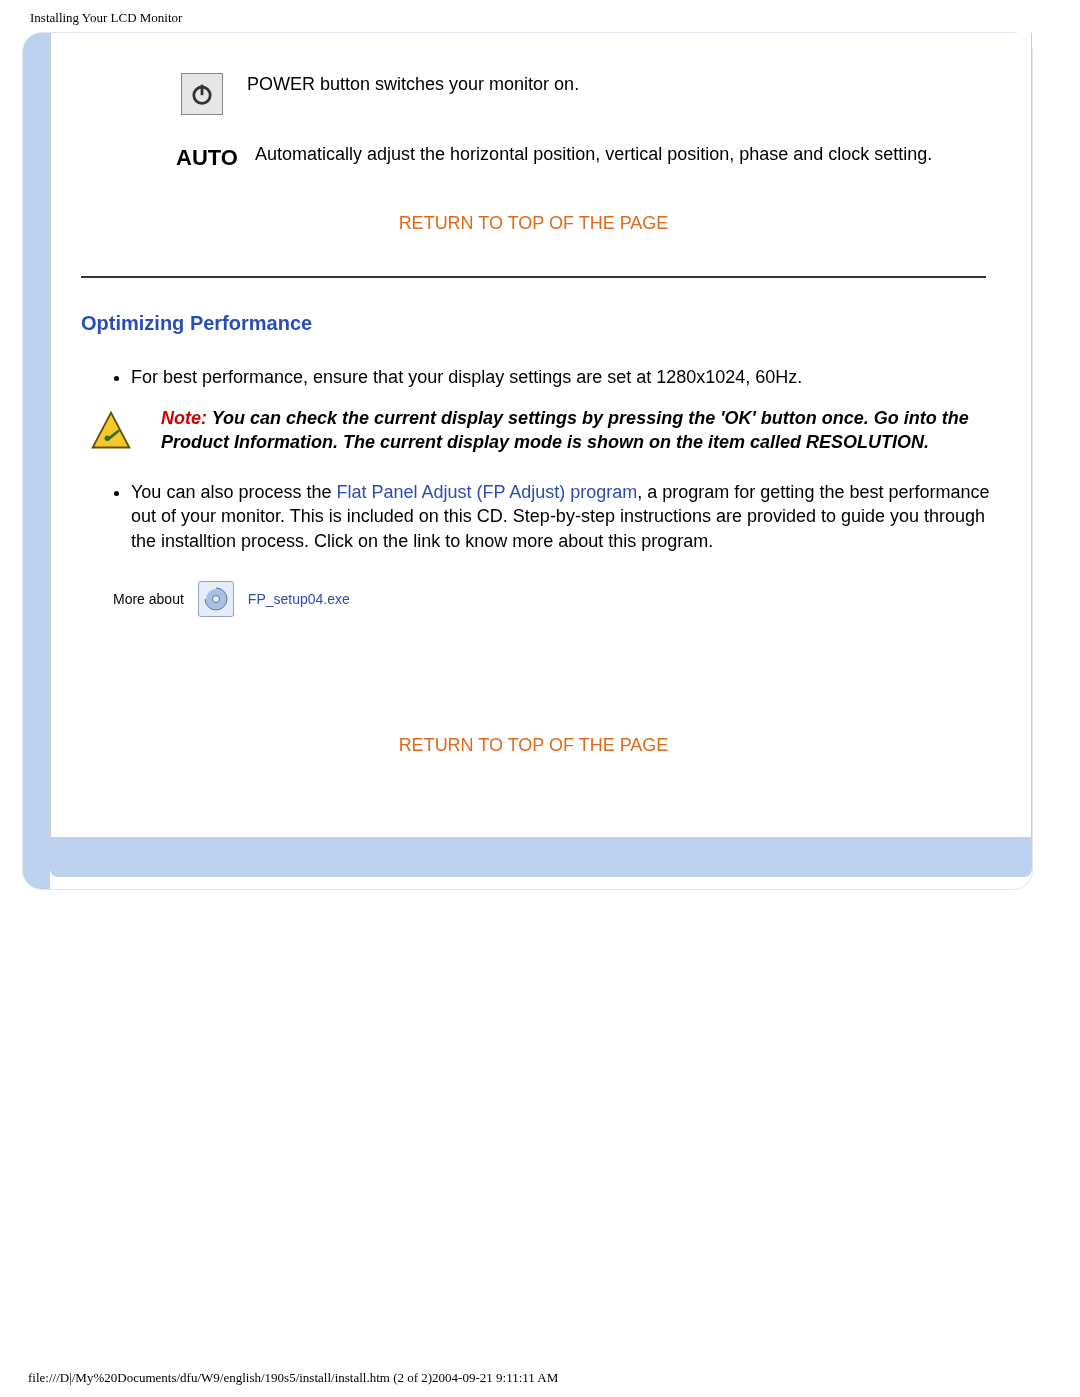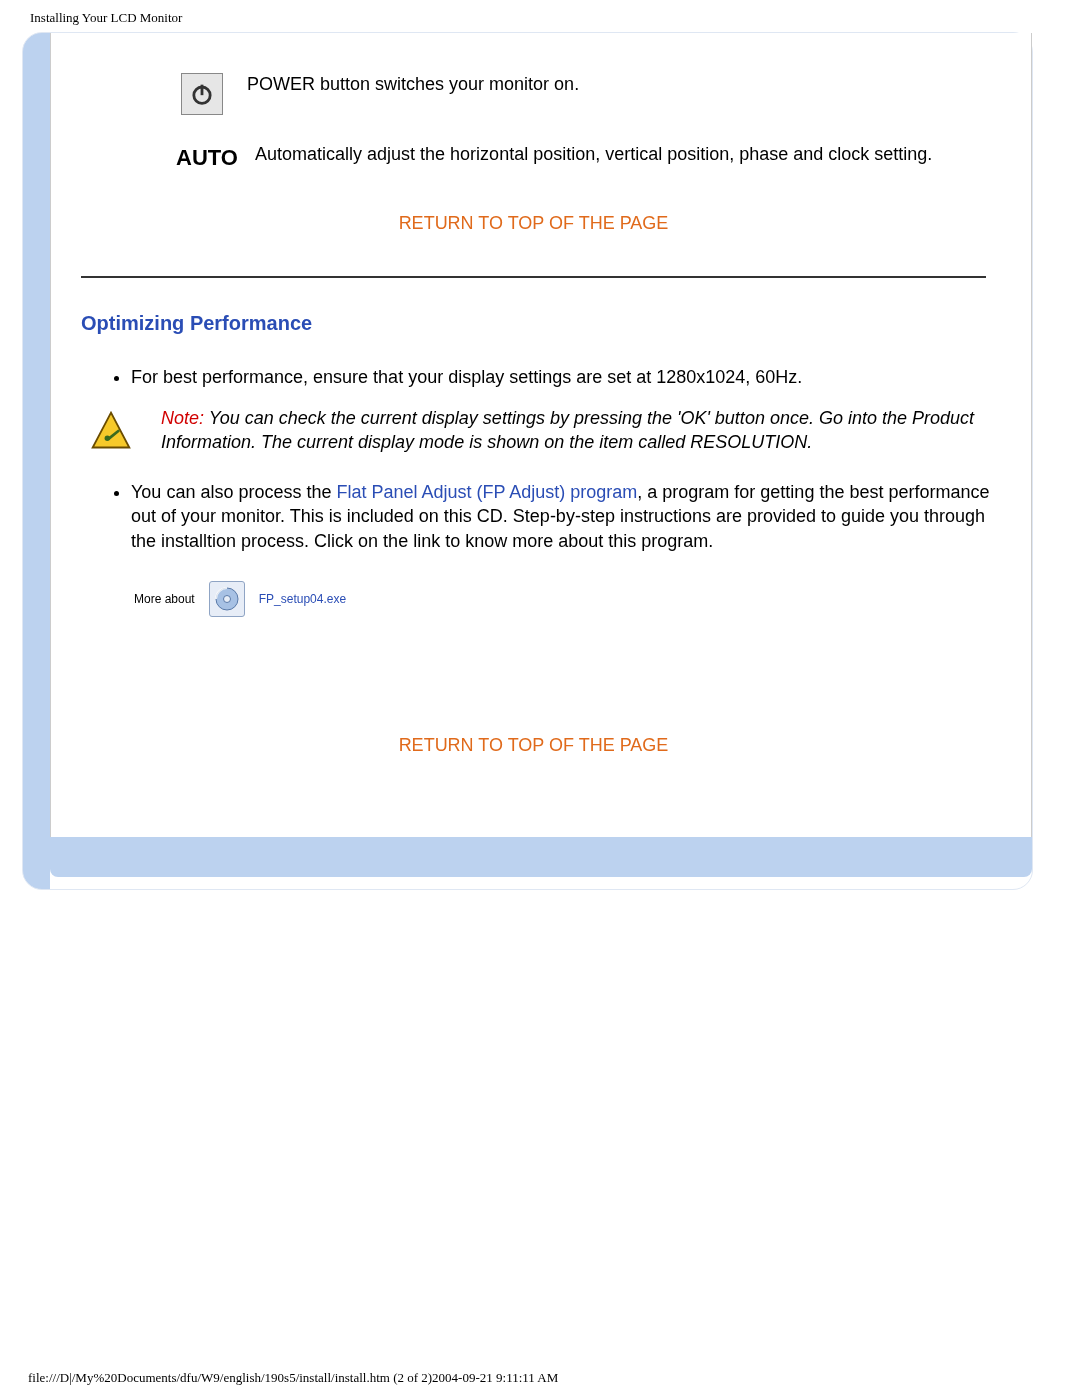--- a/index.html
+++ b/index.html
@@ -97,32 +97,32 @@
       gap:28px;
       margin:18px 10px 26px 18px;
     }
     .warn-icon {
       width:44px; height:44px;
       flex-shrink:0;
       margin-top:2px;
     }
     .note-text {
       font-style:italic;
-      font-weight:normal;
+      font-weight:bold;
       font-size:18px;
       line-height:1.3;
     }
     .note-text .note-label { color:#d10000; }
     .inline-link { color:#2a4db5; text-decoration:none; cursor:pointer; }
     .more-row {
       display:flex;
       align-items:center;
       gap:14px;
-      margin:28px 0 6px 63px;
-      font-size:12px;
+      margin:28px 0 6px 42px;
+      font-size:14px;
     }
     .cd-icon {
       width:36px; height:36px;
       border:1px solid #8fa4c4;
       border-radius:3px;
       background:#e7edf7;
       display:flex;
       align-items:center;
       justify-content:center;
       flex-shrink:0;

